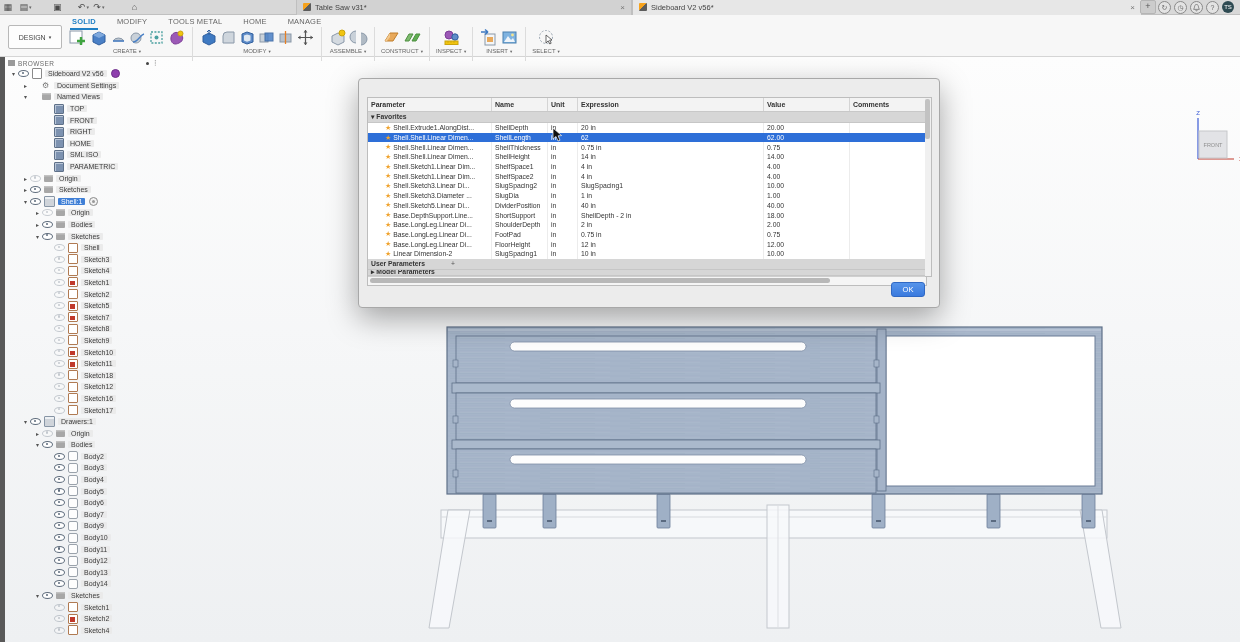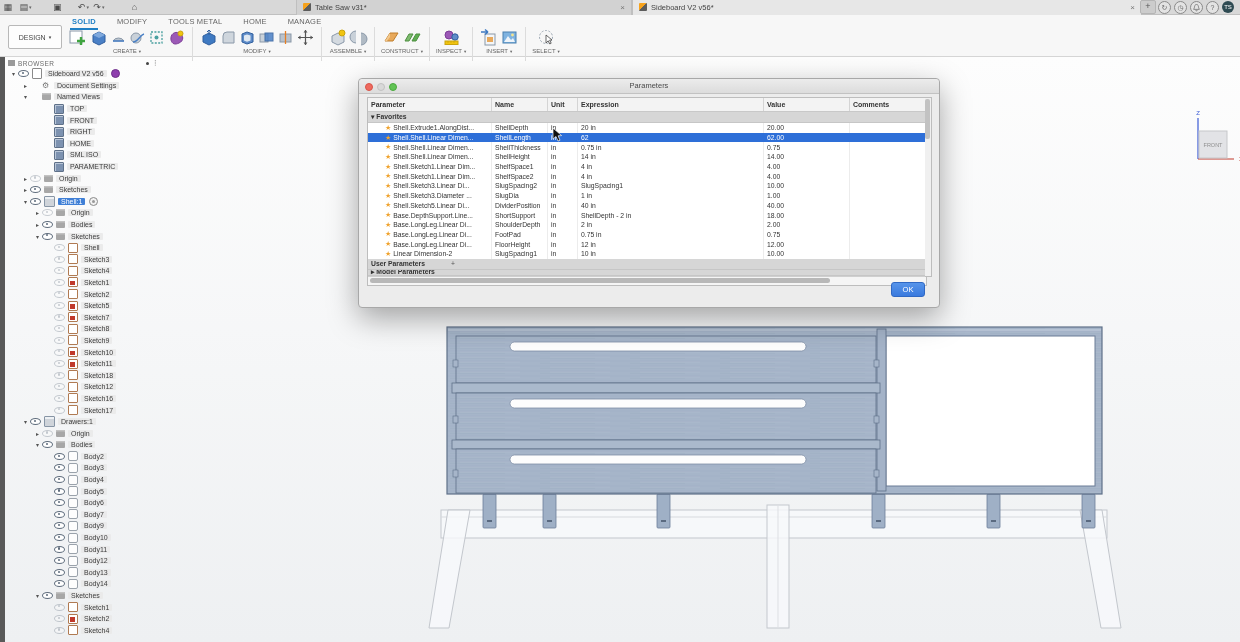--- a/index.html
+++ b/index.html
@@ -711,28 +711,20 @@
         <div class="trow" style="padding-left: 38px;">
           <span class="arr"></span>
           <span class="eye dim"></span>
           <span class="ti ti-sketch"></span>
           <span class="tlabel">Sketch4</span>
         </div>
       </div>
   </div>
 
   <div class="dialog">
-    <div class="dtitle">
-      <div class="lights">
-        <span class="light l-close"></span>
-        <span class="light l-min"></span>
-        <span class="light l-zoom"></span>
-      </div>
-      <span>Parameters</span>
-    </div>
     <div class="ptable">
       <div class="prow phead">
         <div>Parameter</div>
           <div>Name</div>
         <div>Unit</div>
           <div>Expression</div>
         <div>Value</div>
           <div>Comments</div>
       </div>
       <div id="pbody">

